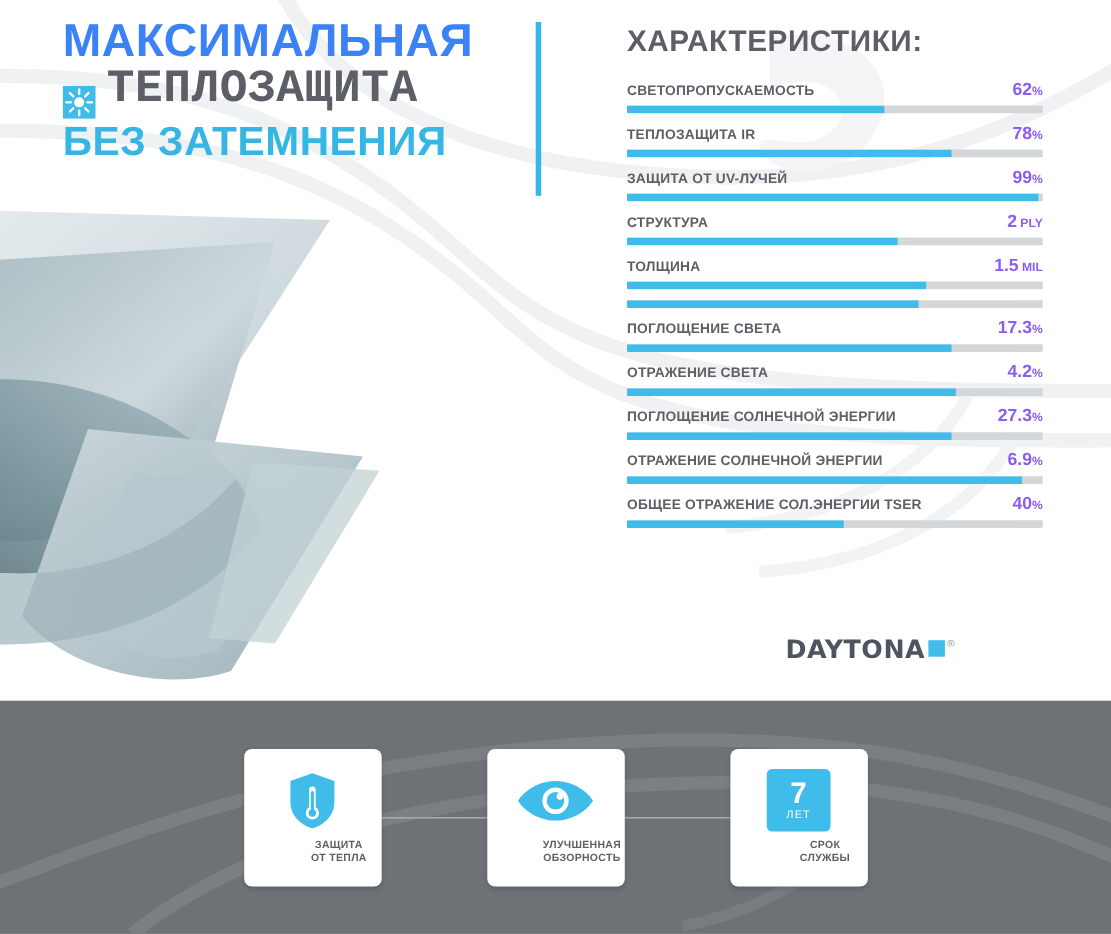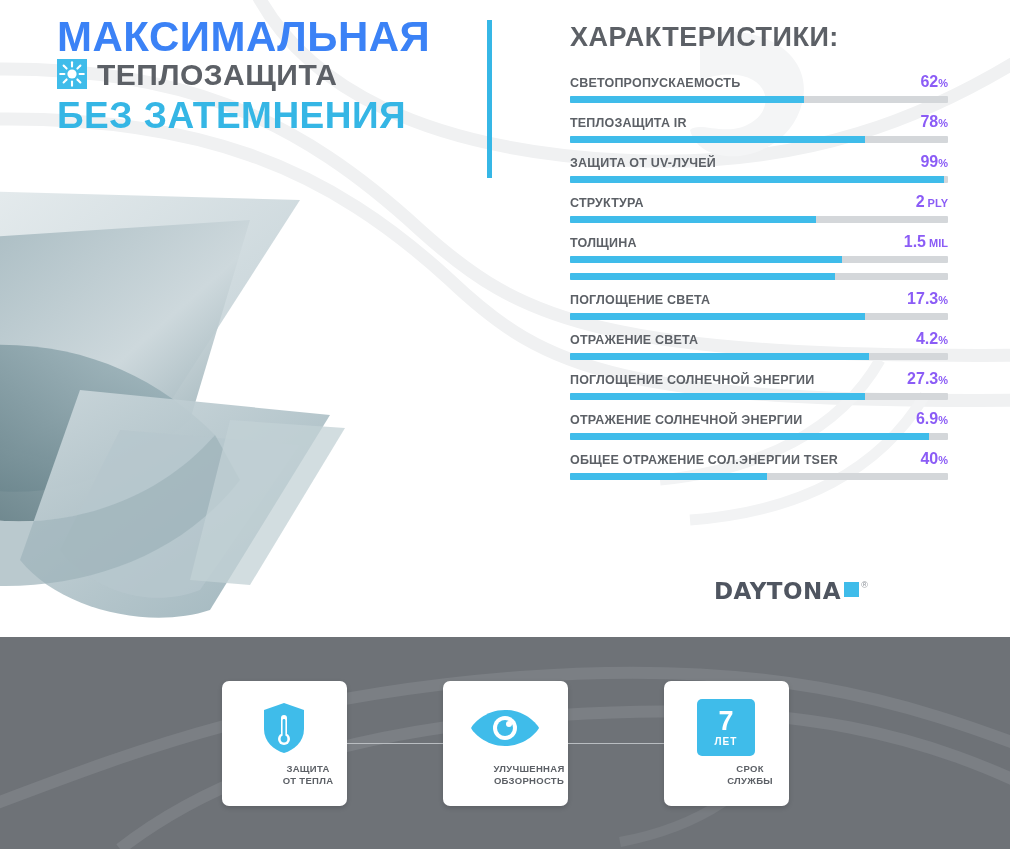--- a/index.html
+++ b/index.html
@@ -30,21 +30,21 @@
     position: absolute; left: 57px; top: 14px; width: 430px;
   }
   .headline .line {
     font-weight: bold;
     letter-spacing: 0.5px;
     line-height: 1.08;
     text-transform: uppercase;
     white-space: nowrap;
   }
   .hl1 { font-size: 42px; color: #3b82f6; }
-  .hl2 { font-size: 30px; color: #5c6066; display: flex; align-items: flex-start; gap: 10px; }
+  .hl2 { font-size: 42px; color: #5c6066; display: flex; align-items: flex-end; gap: 10px; font-family: Liberation Mono, monospace; }
   .hl3 { font-size: 37px; color: #35b6e5; margin-top: 4px; }
 
   .sun-icon {
     width: 30px; height: 30px; flex: 0 0 30px;
     position: relative;
     display: inline-block;
   }
   .vert-rule {
     position: absolute; left: 487px; top: 20px;
     width: 5px; height: 158px; background: #36b7e6;
@@ -123,21 +123,21 @@
     text-align: center; line-height: 1.25; letter-spacing: 0.3px;
     text-transform: uppercase;
     margin-left: 48px;
   }
   .years-badge {
     width: 58px; height: 57px; background: #3fbcea; border-radius: 5px;
     display: flex; flex-direction: column; align-items: center; justify-content: center;
     color: #fff;
   }
   .years-num { font-size: 27px; font-weight: bold; line-height: 1; }
-  .years-word { font-size: 10px; font-weight: bold; letter-spacing: 1px; margin-top: 1px; }
+  .years-word { font-size: 10px; font-weight: normal; letter-spacing: 1px; margin-top: 1px; }
 </style>
 </head>
 <body>
 
 <div id="root">
 
   <div class="top-panel">
 
     <div class="bg-deco">
       <svg width="1010" height="637" viewBox="0 0 1010 637" aria-hidden="true">

